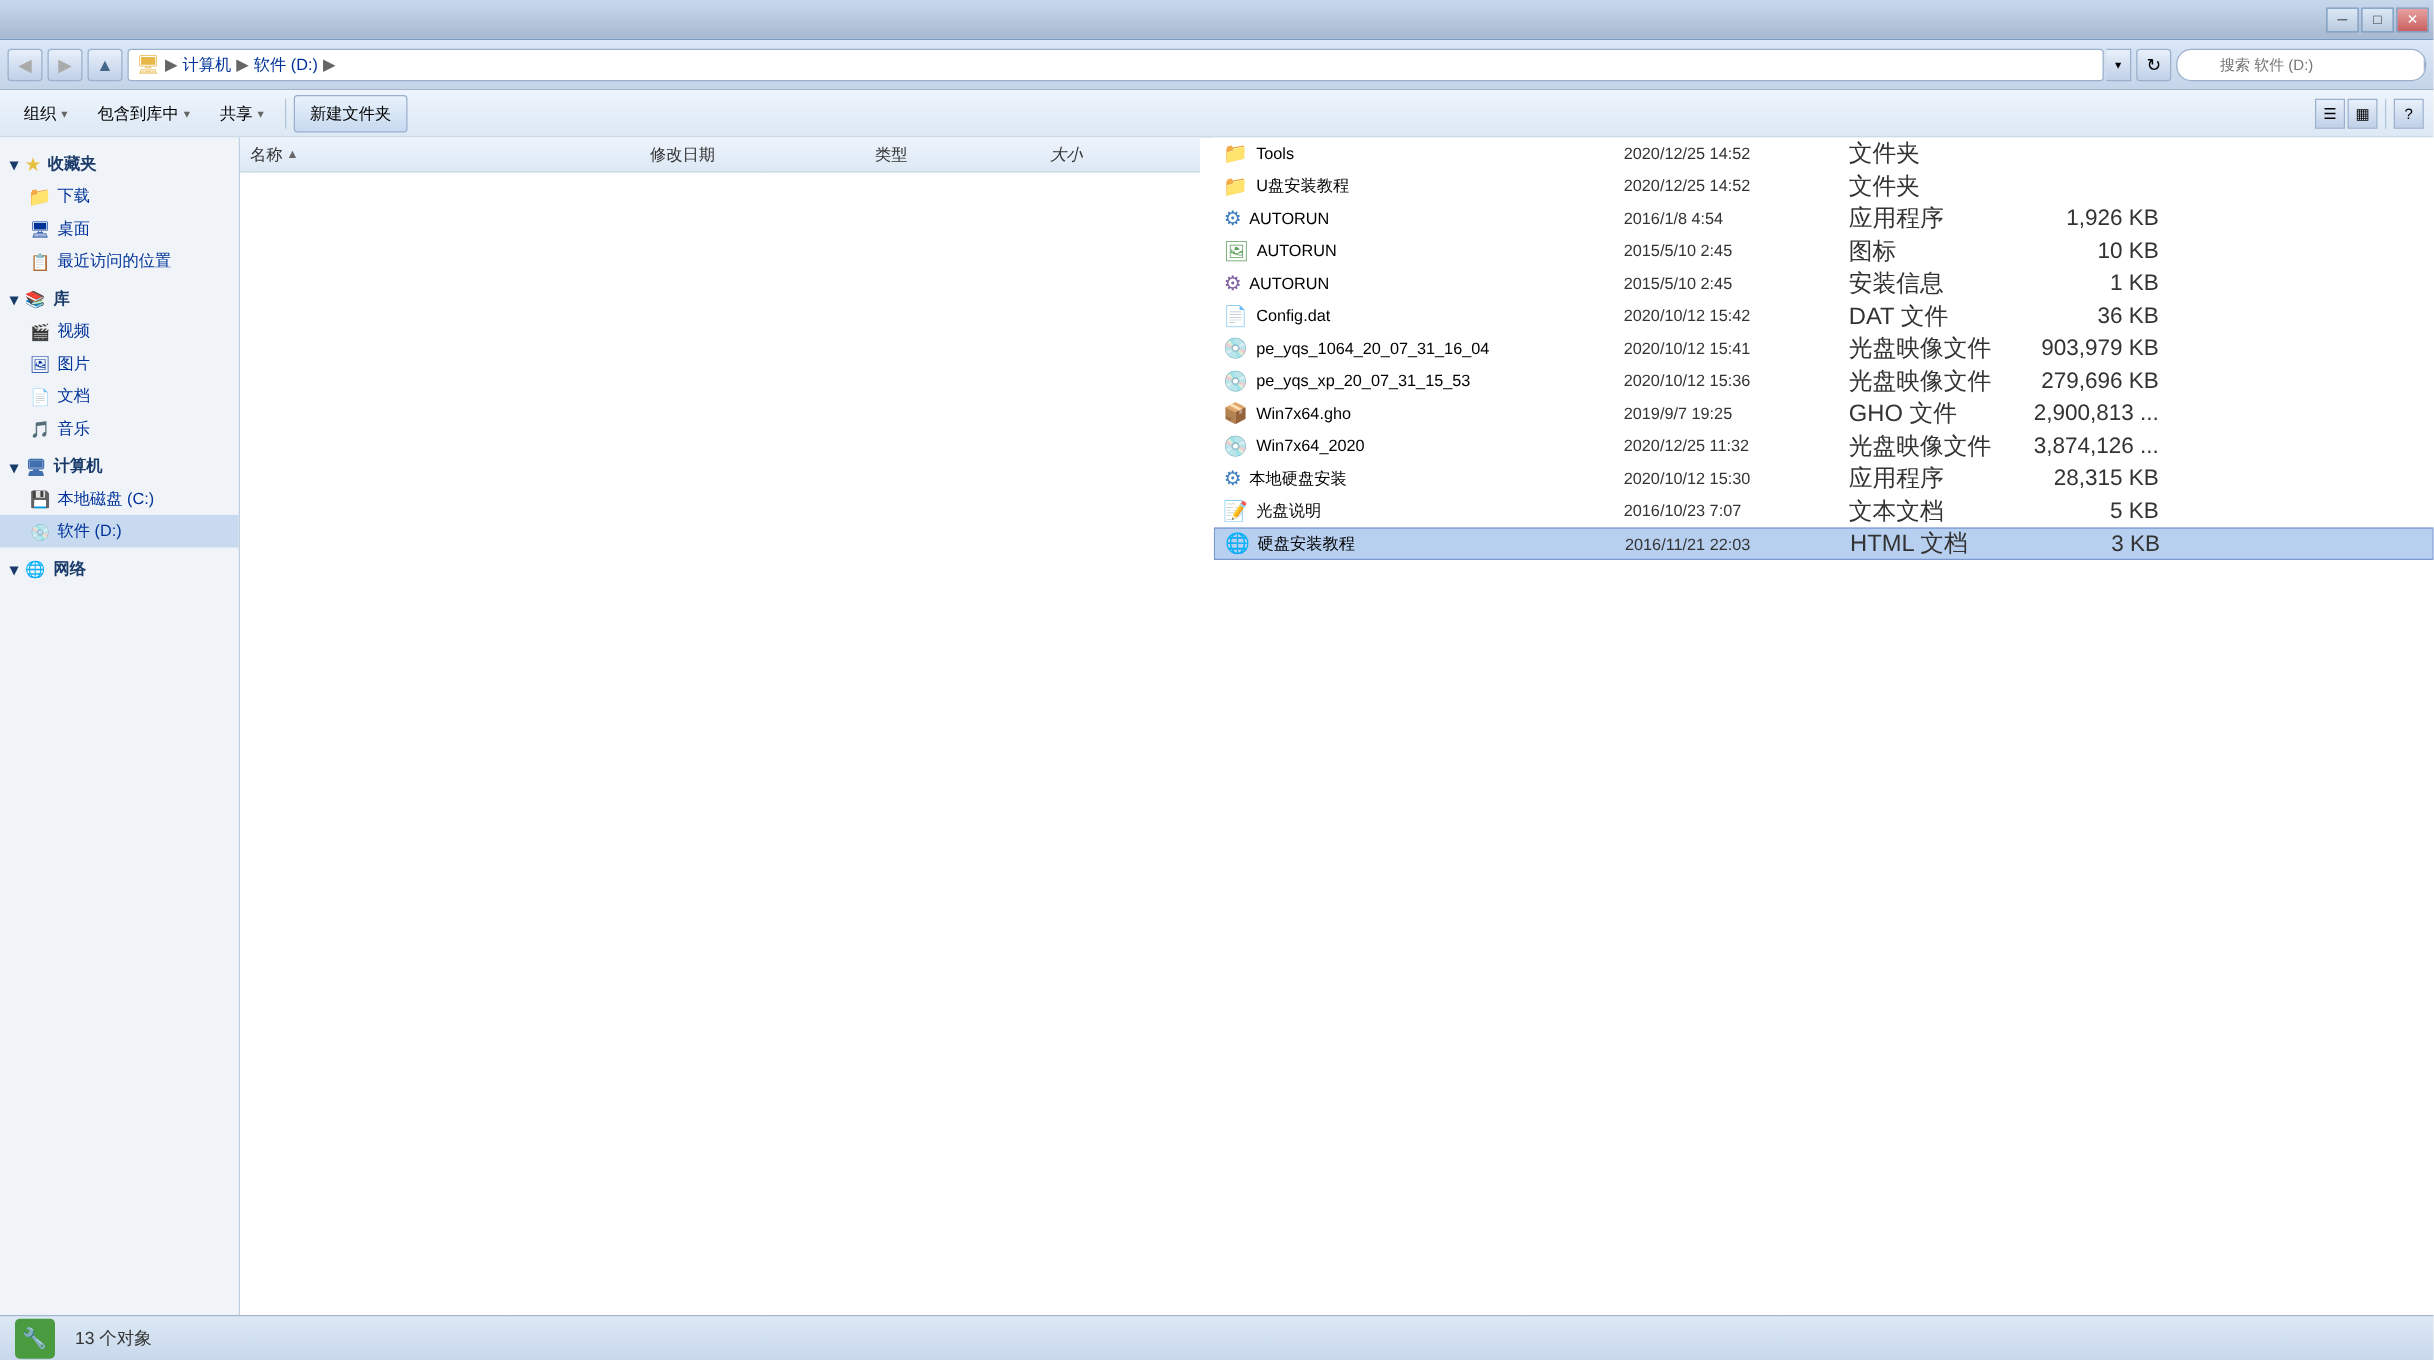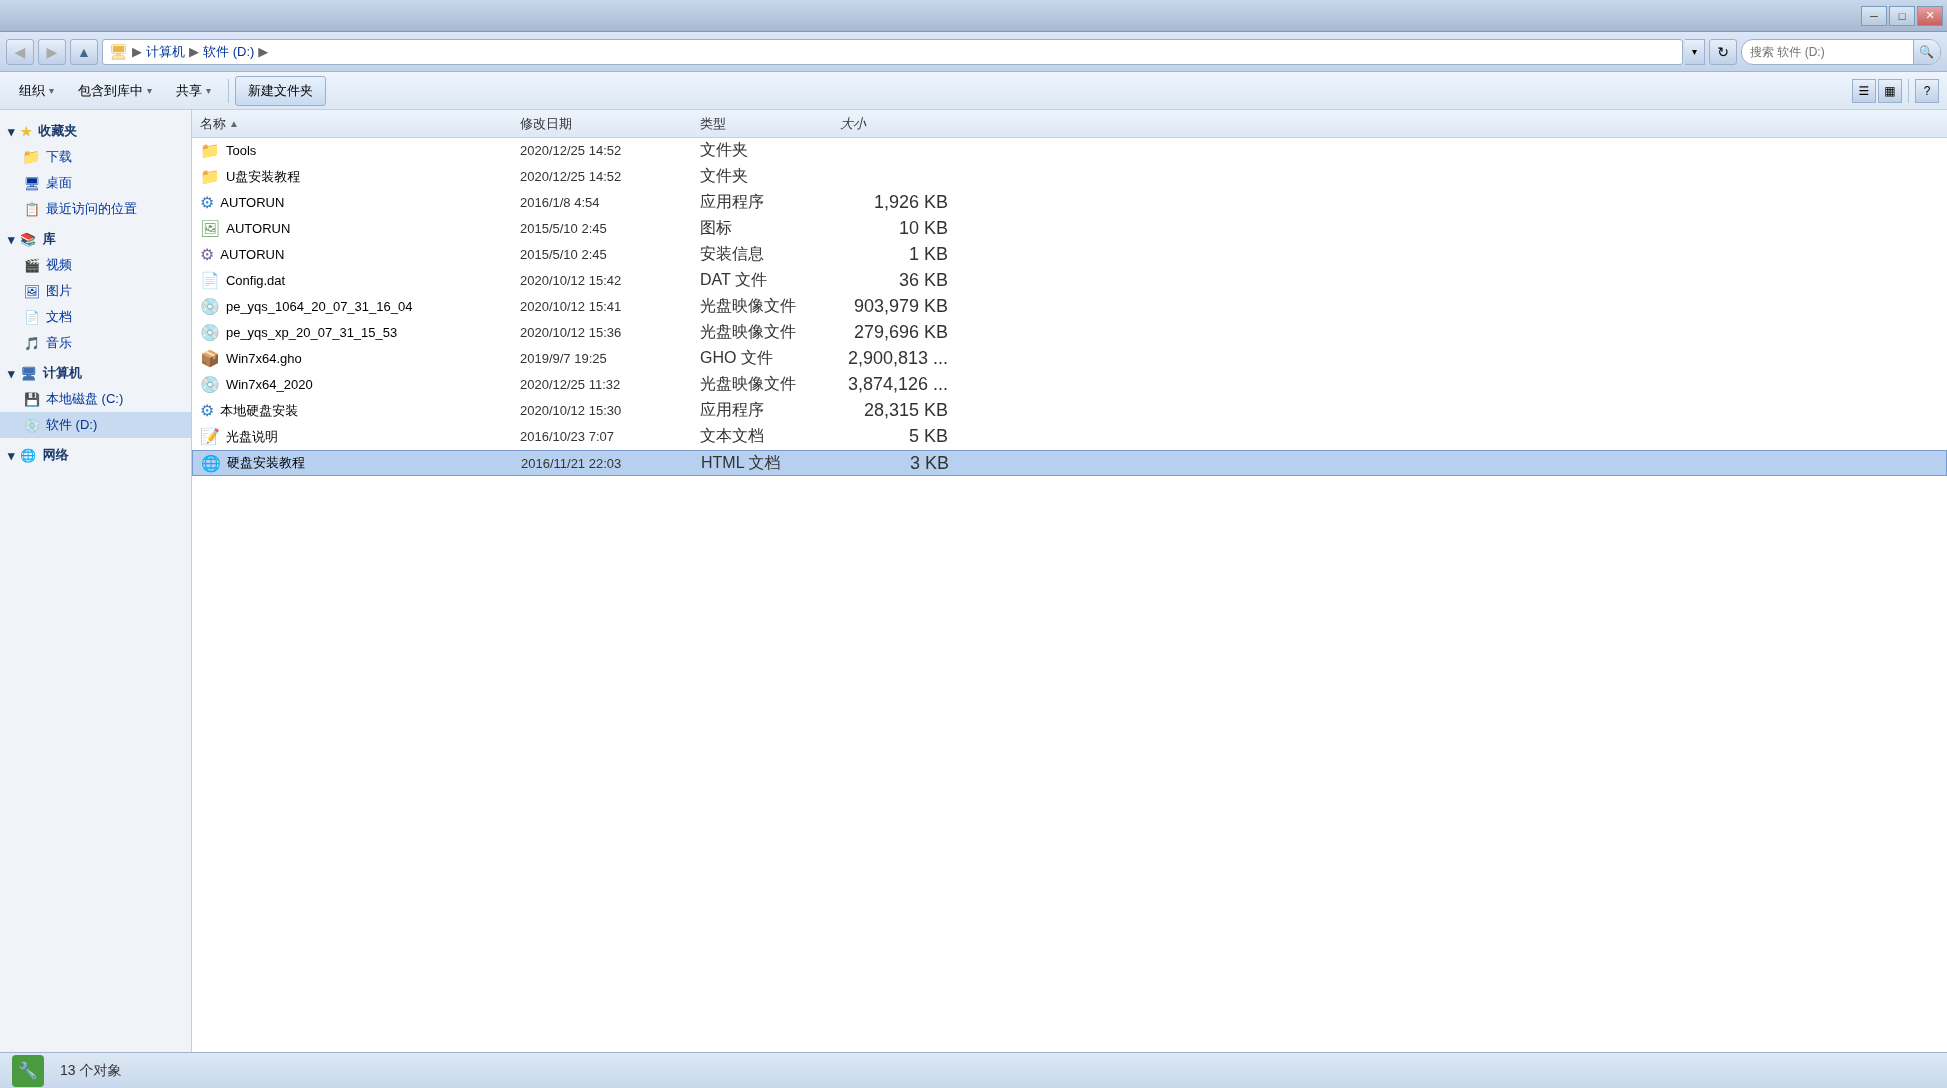--- a/index.html
+++ b/index.html
@@ -114,20 +114,21 @@
       overflow: hidden;
     }
     .search-input {
       flex: 1;
       border: none;
       outline: none;
       padding: 0 8px;
       font-size: 12px;
       color: #888;
       background: transparent;
+      margin-left: 26px;
     }
     .search-icon-btn {
       width: 28px;
       height: 26px;
       background: linear-gradient(to bottom, #e8f0fa, #c0d0e8);
       display: flex;
       align-items: center;
       justify-content: center;
       cursor: pointer;
       font-size: 12px;
@@ -250,21 +251,21 @@
     .file-name {
       width: 320px;
       display: flex;
       align-items: center;
       gap: 6px;
       font-size: 13px;
       overflow: hidden;
       white-space: nowrap;
     }
     .file-date { width: 180px; font-size: 13px; color: #333; }
-    .file-type { width: 140px; font-size: 16px; color: #333; }
+    .file-type { width: 140px; font-size: 19px; color: #333; }
     .file-size { width: 120px; font-size: 18px; color: #333; text-align: right; padding-right: 12px; }
 
     
     .icon-folder { color: #e8b848; font-size: 15px; }
 
     
     .status-bar {
       height: 36px;
       background: linear-gradient(to bottom, #dce8f4, #c8d8ec);
       border-top: 1px solid #a0b4cc;
@@ -288,22 +289,23 @@
       border: 1px solid #9ab0cc;
       display: flex;
       align-items: center;
       justify-content: center;
       cursor: pointer;
       font-size: 12px;
     }
 
     .content-area {
       display: flex;
-      flex-direction: column;
+      flex-direction: row;
       flex: 1;
+      gap: 11px;
     }
   </style>
 </head>
 <body>
 
 <div class="title-bar">
   <div class="title-bar-buttons">
     <div class="tb-btn">─</div>
     <div class="tb-btn">□</div>
     <div class="tb-btn close">✕</div>

